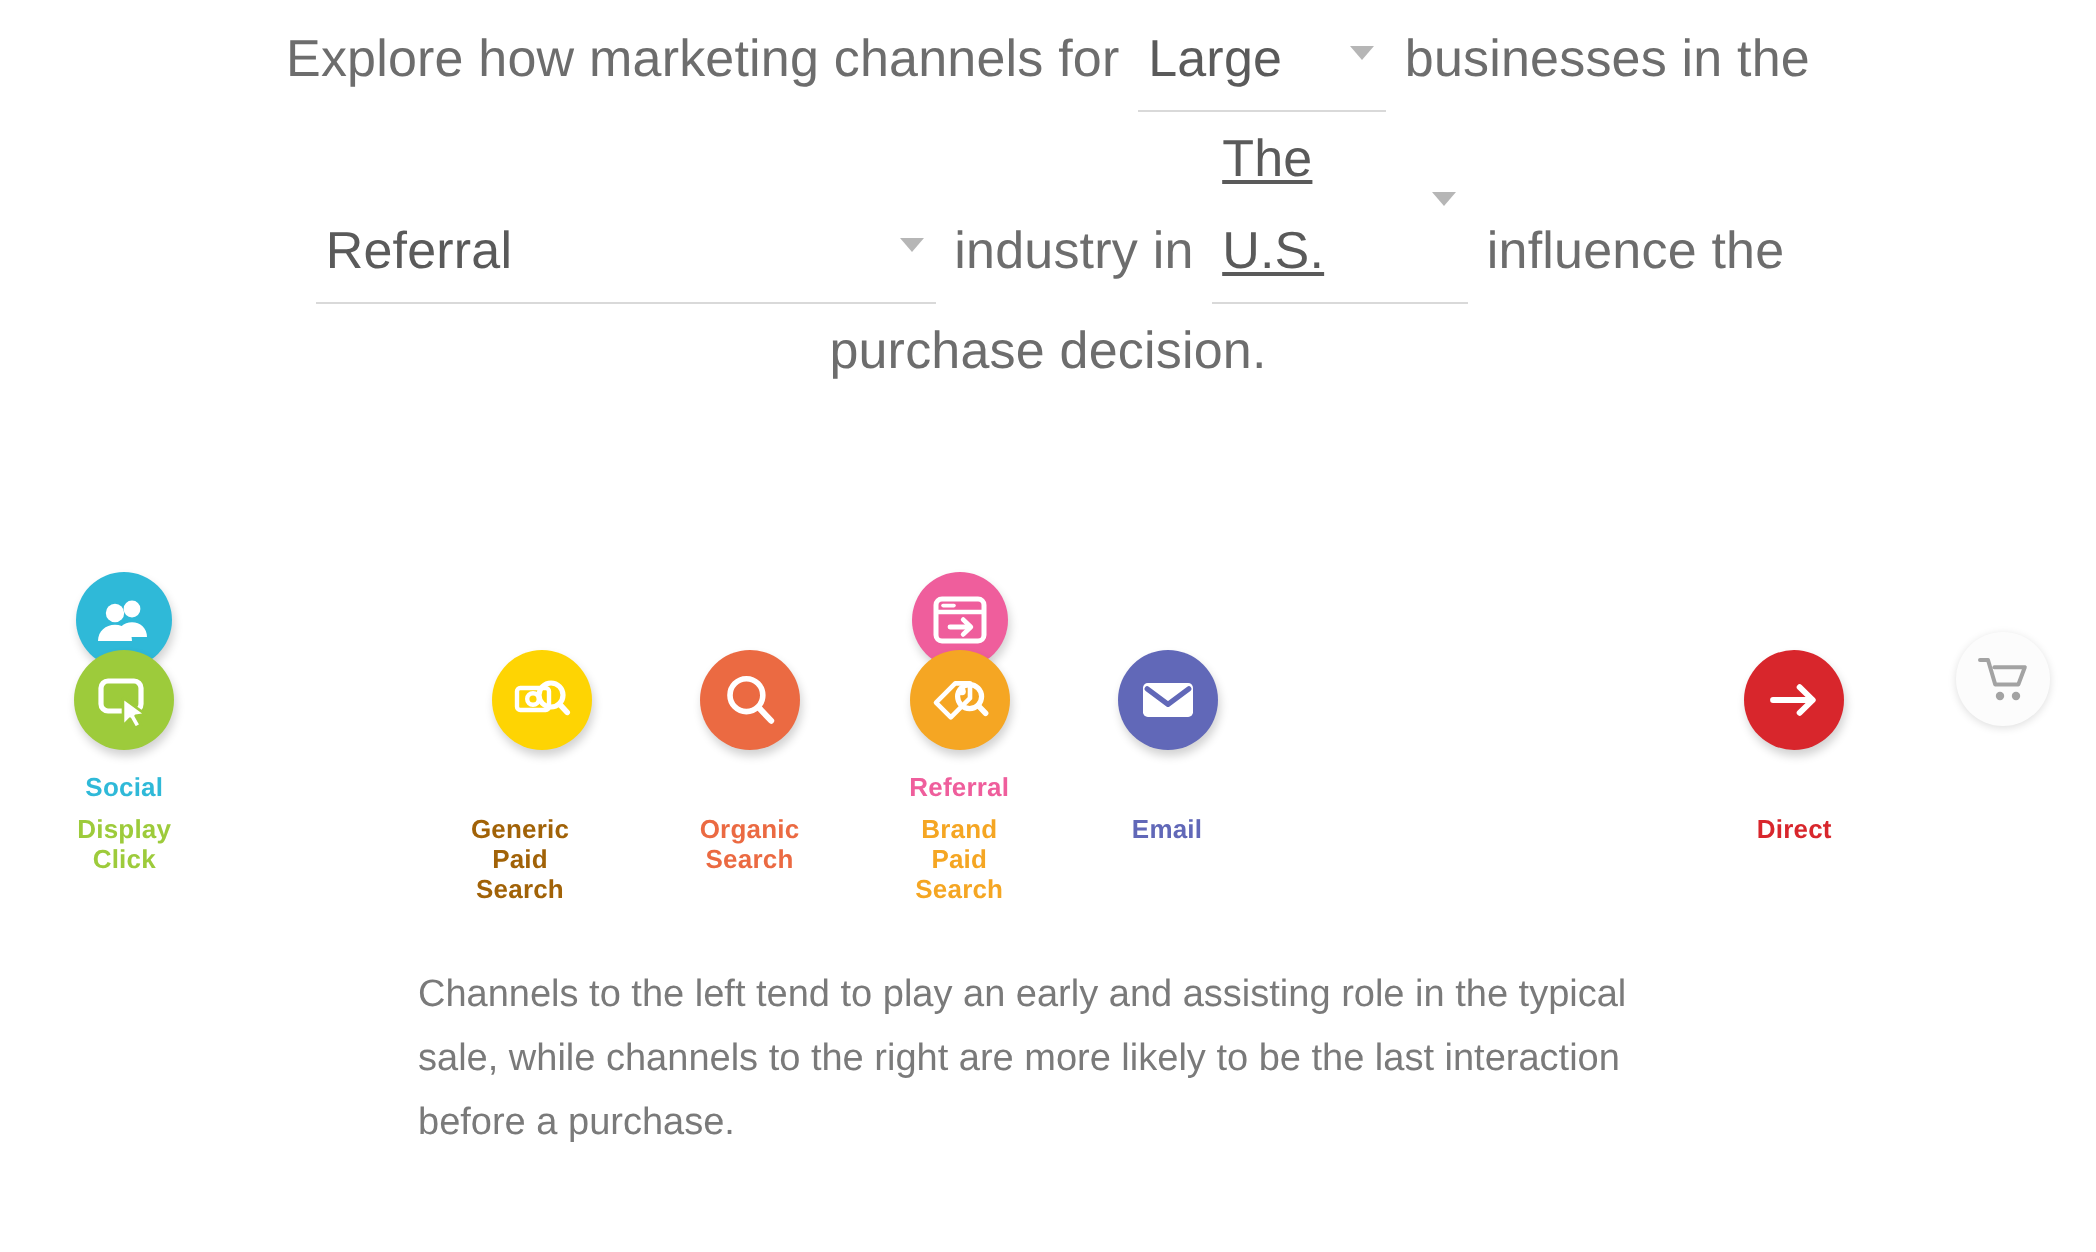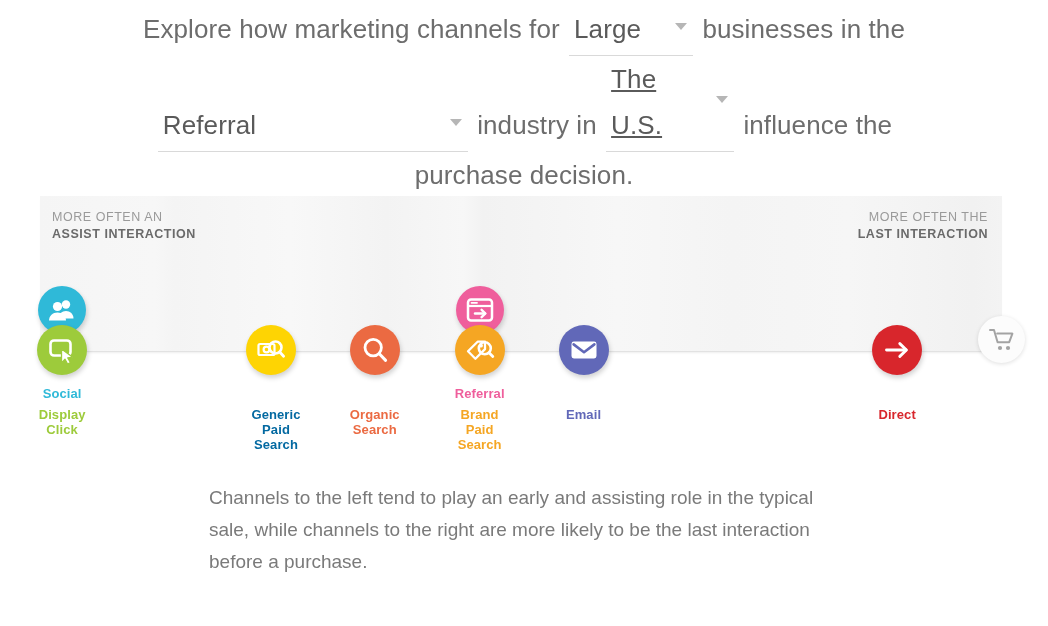--- a/index.html
+++ b/index.html
@@ -181,30 +181,20 @@
     </span>
     <span class="txt">industry</span>
     <span class="txt">in</span>
     <span class="dd dd-geo">
       <span class="dd-val">The U.S.</span>
       <span class="caret"></span>
     </span>
     <span class="txt">influence the purchase decision.</span>
   </div>
 
-  <div class="panel">
-    <div class="panel-label left">
-      <span>MORE OFTEN AN</span>
-      <span class="strong">ASSIST INTERACTION</span>
-    </div>
-    <div class="panel-label right">
-      <span>MORE OFTEN THE</span>
-      <span class="strong">LAST INTERACTION</span>
-    </div>
-  </div>
 
   <div class="nodes" id="nodes">
       <div class="bubble" title="Social" style="left: 38.126px; top: 286px; width: 48px; height: 48px; background: rgb(47, 185, 216);">
         <svg width="30" height="30" viewBox="0 0 30 30">
           <circle cx="19" cy="9.5" r="4.2" fill="white"></circle>
           <path d="M11.5 23.5c0-4.4 3.4-7.4 7.5-7.4s7.5 3 7.5 7.4z" fill="white"></path>
           <circle cx="10.5" cy="11.5" r="4.6" fill="white"></circle>
           <path d="M2 25.5c0-4.8 3.8-8.1 8.5-8.1s8.5 3.3 8.5 8.1z" fill="white"></path>
         </svg>
       </div>
@@ -217,21 +207,21 @@
       </div>
       <div class="cap" style="left: 2.126px; top: 407px; color: rgb(157, 203, 59);"><span>Display</span><br><span>Click</span></div>
       <div class="bubble" title="Generic Paid Search" style="left: 245.88px; top: 325px; width: 50px; height: 50px; background: rgb(254, 212, 3);">
         <svg width="30" height="30" viewBox="0 0 30 30">
           <rect x="2.5" y="9" width="16" height="11" rx="1.6" fill="none" stroke="white" stroke-width="2.2"></rect>
           <circle cx="10.5" cy="14.5" r="2.9" fill="none" stroke="white" stroke-width="2.2"></circle>
           <circle cx="19.5" cy="12.5" r="6" fill="none" stroke="white" stroke-width="2.6"></circle>
           <path d="M23.7 17 L27.6 21.2" stroke="white" stroke-width="2.8" stroke-linecap="round"></path>
         </svg>
       </div>
-      <div class="cap" style="left: 216px; top: 407px; color: #0369a1;"><span>Generic</span><br><span>Paid</span><br><span>Search</span></div>
+      <div class="cap" style="left: 200px; top: 407px; color: #a16207;"><span>Generic</span><br><span>Paid</span><br><span>Search</span></div>
       <div class="bubble" title="Organic Search" style="left: 349.776px; top: 325px; width: 50px; height: 50px; background: rgb(235, 106, 66);">
         <svg width="30" height="30" viewBox="0 0 30 30">
           <circle cx="13.2" cy="12.6" r="8.2" fill="none" stroke="white" stroke-width="2.8"></circle>
           <path d="M19.3 18.7 L25.6 25.4" stroke="white" stroke-width="3" stroke-linecap="round"></path>
         </svg>
       </div>
       <div class="cap" style="left: 314.776px; top: 407px; color: rgb(235, 106, 66);"><span>Organic</span><br><span>Search</span></div>
       <div class="bubble" title="Referral" style="left: 455.634px; top: 286px; width: 48px; height: 48px; background: rgb(239, 94, 156);">
         <svg width="30" height="30" viewBox="0 0 30 30">
           <rect x="3" y="4.5" width="24" height="21" rx="3" fill="none" stroke="white" stroke-width="2.5"></rect>

